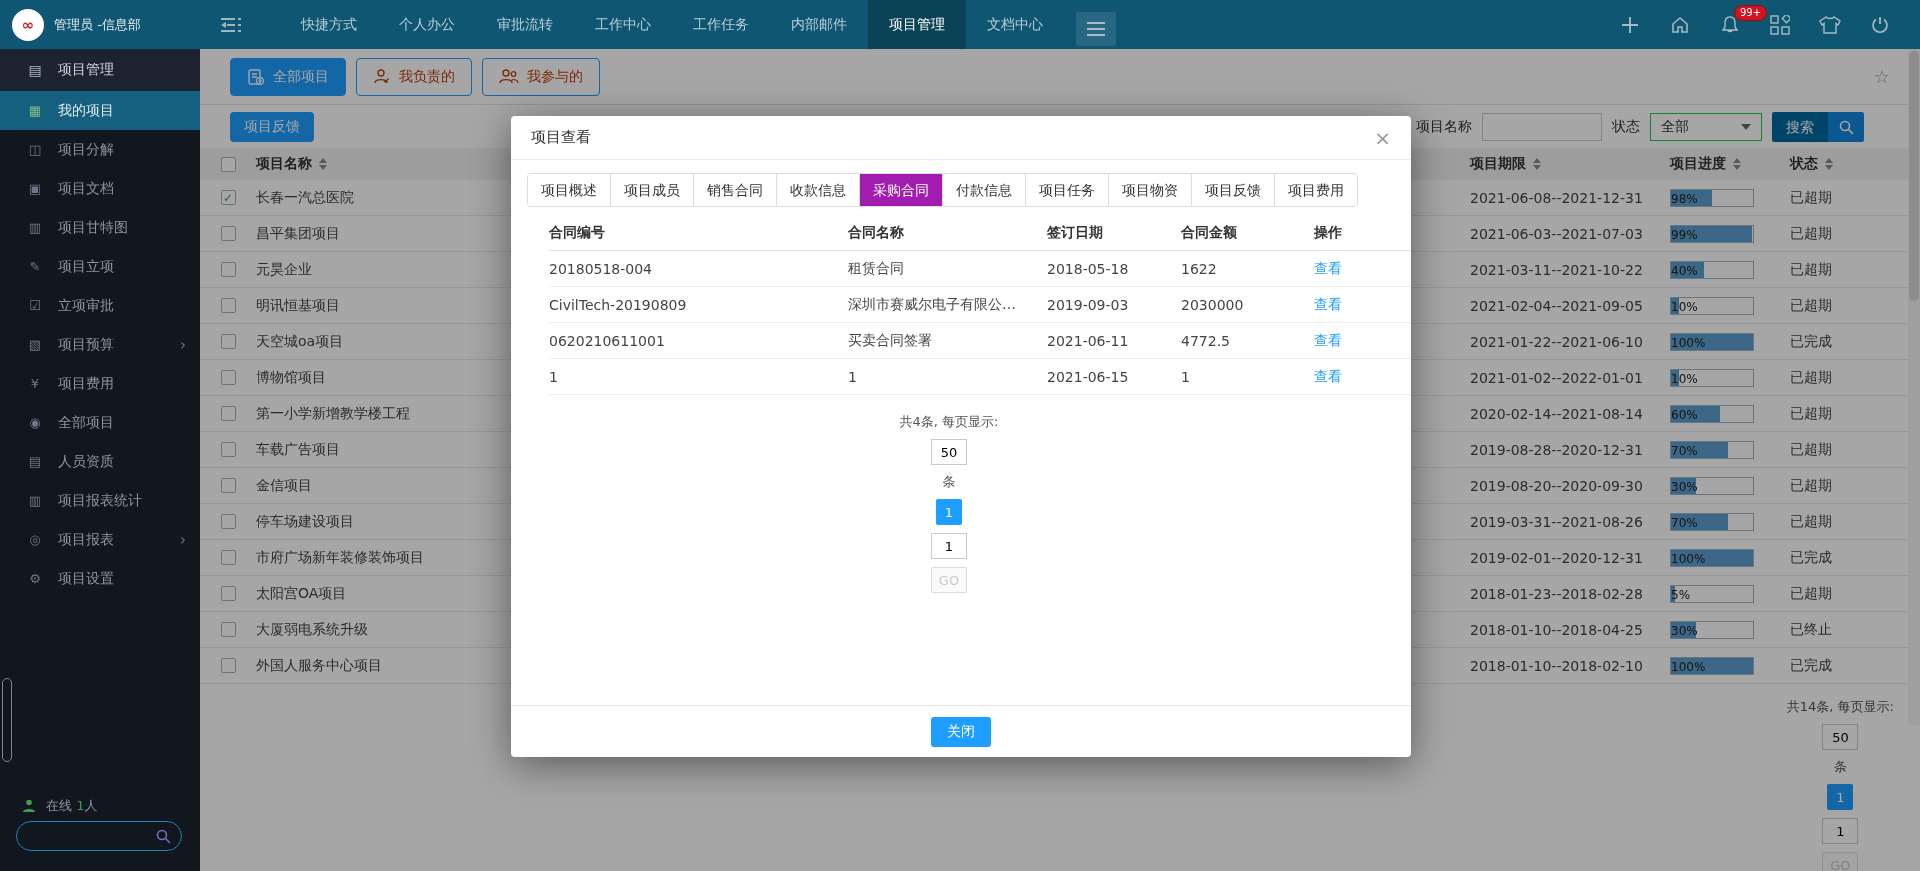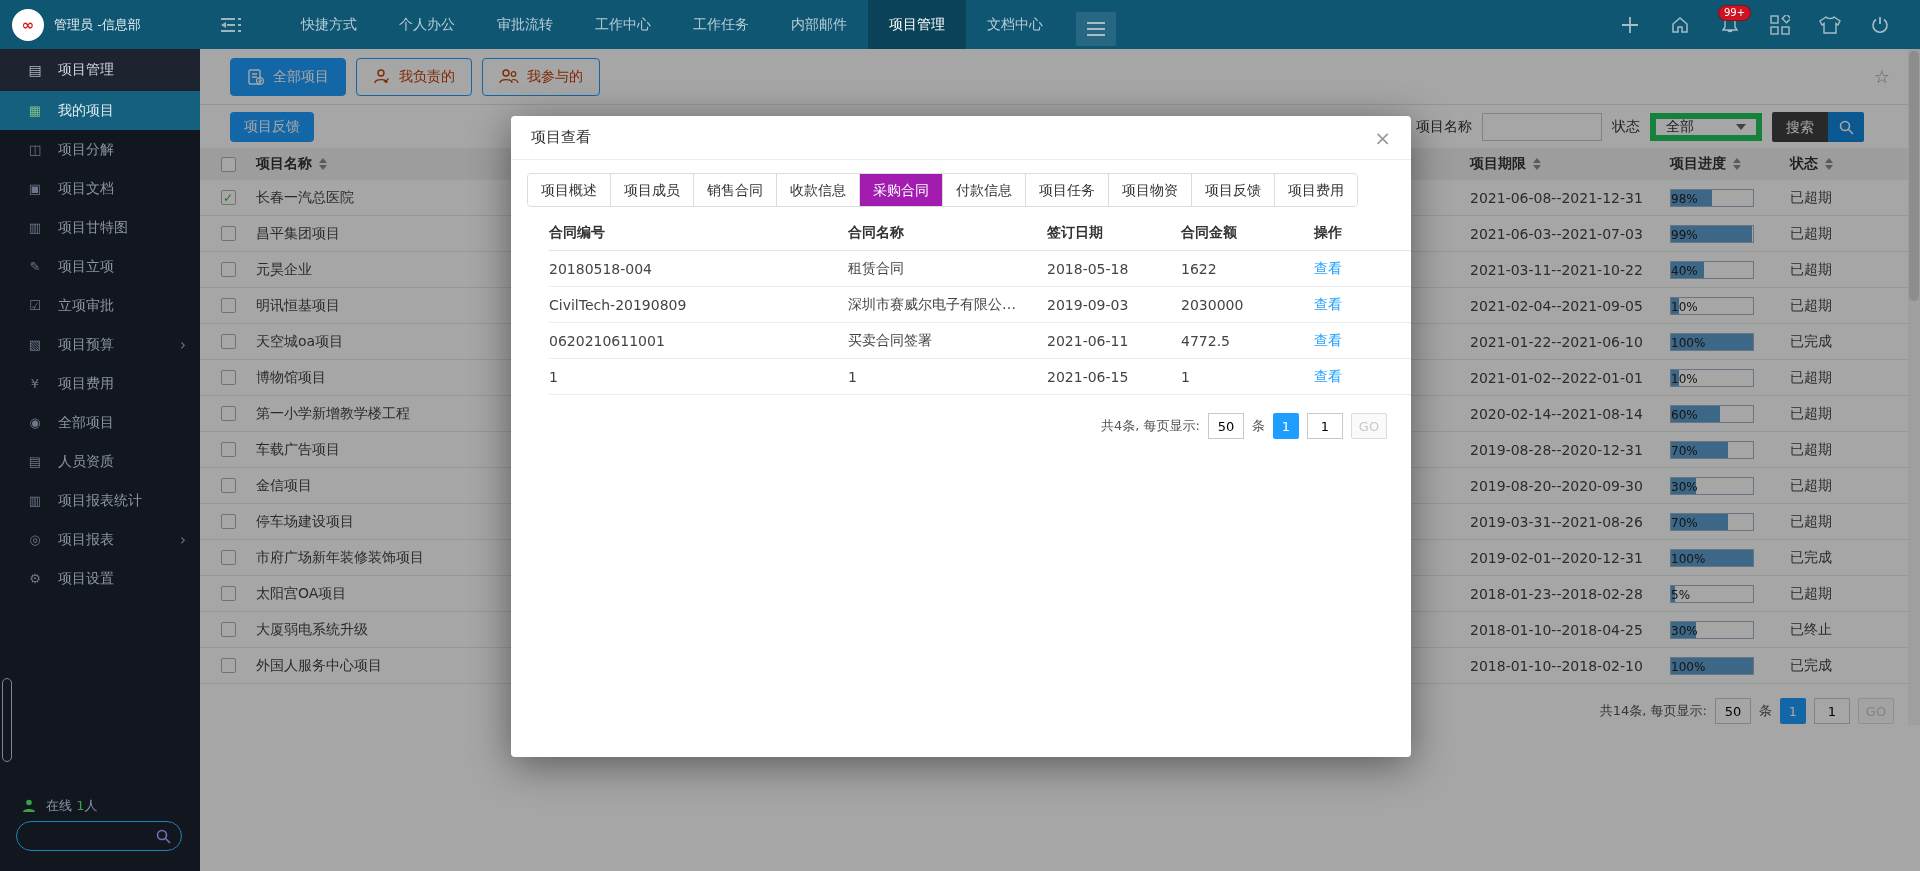--- a/index.html
+++ b/index.html
@@ -14,21 +14,21 @@
     align-items:center; justify-content:center; color:#c22; font-weight:bold; font-size:15px; }
   .user-name { color:#e6eef2; font-size:13px; white-space:nowrap; }
   .collapse-icon { width:40px; display:flex; justify-content:center; margin-right:28px; }
   .nav { display:flex; height:49px; }
   .nav-item { padding:0 21px; line-height:49px; color:#b9cdd6; cursor:pointer; white-space:nowrap; }
   .nav-item.active { background:#0a4258; color:#fff; }
   .nav-more { width:40px; height:34px; margin:8px 0 0 12px; background:rgba(255,255,255,.10);
     border-radius:2px; display:flex; align-items:center; justify-content:center; }
   .top-icons { margin-left:auto; display:flex; align-items:center; gap:26px; padding-right:28px; }
   .top-icon { position:relative; display:flex; align-items:center; justify-content:center; width:24px; height:24px; }
-  .badge { position:absolute; top:-8px; left:0; background:#cf1322; border:1px solid #8a0d17;
+  .badge { position:absolute; top:-8px; left:16px; background:#cf1322; border:1px solid #8a0d17;
     color:#fff; font-size:10px; line-height:12px; padding:1px 5px; border-radius:8px; white-space:nowrap; }
 
   
   .sidebar { position:absolute; left:0; top:49px; width:200px; height:822px; background:#12161f; z-index:55; }
   .side-header { height:42px; background:#1d2430; display:flex; align-items:center; gap:14px;
     padding-left:26px; color:#cfd6df; }
   .side-header .glyph { width:18px; text-align:center; color:#aeb8c4; }
   .side-item { height:39px; display:flex; align-items:center; gap:14px; padding-left:26px;
     color:#8b95a3; cursor:pointer; }
   .side-item .glyph { width:18px; text-align:center; color:#6d7789; font-size:13px; }
@@ -54,26 +54,26 @@
   .fbtn.line { background:#fff; color:#c2410c; border:1px solid #1E9FFF; }
   .fav-star { margin-left:auto; color:#9a9a9a; font-size:18px; cursor:pointer; }
   .action-bar { position:absolute; left:0; top:56px; width:100%; height:43px; background:#fff;
     display:flex; align-items:center; padding:0 30px; }
   .feedback-btn { background:#1E9FFF; color:#fff; border-radius:4px; padding:6px 14px;
     font-size:14px; cursor:pointer; }
   .search-area { margin-left:auto; display:flex; align-items:center; gap:10px; padding-right:26px; }
   .search-area label { color:#333; }
   .txt-input { width:120px; height:28px; border:1px solid #c9c9c9; background:#fff; padding:0 8px;
     font-size:13px; font-family:inherit; }
-  .select { width:112px; height:28px; border:6px solid #22c55e; background:#fff; display:flex;
+  .select { width:112px; height:28px; border:1px solid #22c55e; background:#fff; display:flex;
     align-items:center; justify-content:space-between; padding:0 10px; cursor:pointer;gap:36px; }
   .caret-down { width:0; height:0; border-left:5px solid transparent; border-right:5px solid transparent;
     border-top:6px solid #666; }
   .search-btn { display:flex; height:30px; cursor:pointer; border-radius:2px; overflow:hidden; }
-  .search-btn .txt { background:#404040; color:#fff; padding:0 14px; line-height:30px; }
+  .search-btn .txt { background:#0369a1; color:#fff; padding:0 14px; line-height:30px; }
   .search-btn .mag { background:#1186dd; width:36px; display:flex; align-items:center; justify-content:center; }
 
   .grid-row { display:grid; grid-template-columns:56px minmax(0,1fr) 200px 120px 110px;
     align-items:center; padding-right:20px; }
   .thead { position:absolute; left:0; top:99px; width:100%; height:32px; background:#f2f2f2;
     font-weight:bold; color:#333; }
   .thead .hcell { display:flex; align-items:center; }
   .tbody { position:absolute; left:0; top:131px; width:100%; }
   .trow { height:36px; border-bottom:1px solid #e8e8e8; color:#444; }
   .cbwrap { display:flex; justify-content:center; }
@@ -82,21 +82,21 @@
   .sort { display:inline-flex; flex-direction:column; gap:2px; margin-left:7px; }
   .tri-up { width:0; height:0; border-left:4px solid transparent; border-right:4px solid transparent;
     border-bottom:5px solid #8a8a8a; }
   .tri-dn { width:0; height:0; border-left:4px solid transparent; border-right:4px solid transparent;
     border-top:5px solid #8a8a8a; }
   .pbar { position:relative; width:84px; height:18px; border:1px solid #9fb3c8; background:#fff; }
   .pfill { position:absolute; left:0; top:0; bottom:0; background:#5d9ecf; }
   .plabel { position:relative; z-index:1; text-align:center; font-size:12px; line-height:16px; color:#222; }
 
   .pagination { display:flex; align-items:center; gap:8px; justify-content:flex-end;
-    font-size:13px; color:#555; }
+    font-size:13px; color:#555;flex-direction:column; }
   .main-pagination { position:absolute; right:26px; top:649px; }
   .pg-size, .pg-jump { width:36px; height:26px; border:1px solid #c9c9c9; background:#fff;
     text-align:center; font-size:13px; font-family:inherit; }
   .pg-cur { width:26px; height:26px; background:#1E9FFF; color:#fff; border-radius:2px;
     display:flex; align-items:center; justify-content:center; cursor:pointer; }
   .pg-go { width:36px; height:26px; background:#fafafa; border:1px solid #ddd; color:#c9c9c9;
     border-radius:2px; display:flex; align-items:center; justify-content:center; cursor:pointer; }
 
   .scroll-track { position:absolute; right:0; top:0; width:12px; height:676px; background:#f4f4f4; }
   .scroll-thumb { position:absolute; right:1px; top:2px; width:10px; height:250px; background:#d9d9d9; border-radius:5px; }
@@ -606,13 +606,16 @@
       </div>
   </div>
   <div class="pagination modal-pagination">
     <span>共4条, 每页显示:</span>
     <input class="pg-size" value="50" style="">
     <span>条</span>
     <span class="pg-cur">1</span>
     <input class="pg-jump" value="1" style="">
     <span class="pg-go">GO</span>
   </div>
+  <div class="modal-footer">
+    <span class="close-btn">关闭</span>
+  </div>
 </div>
 
 </body></html>

